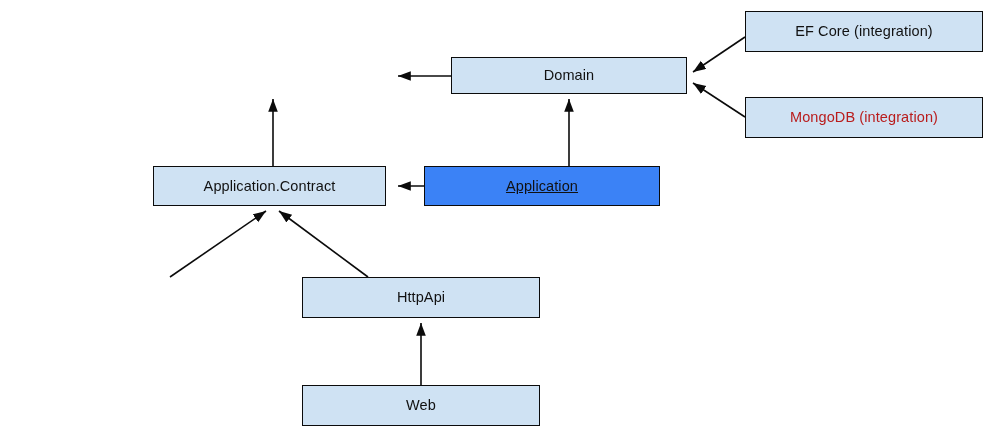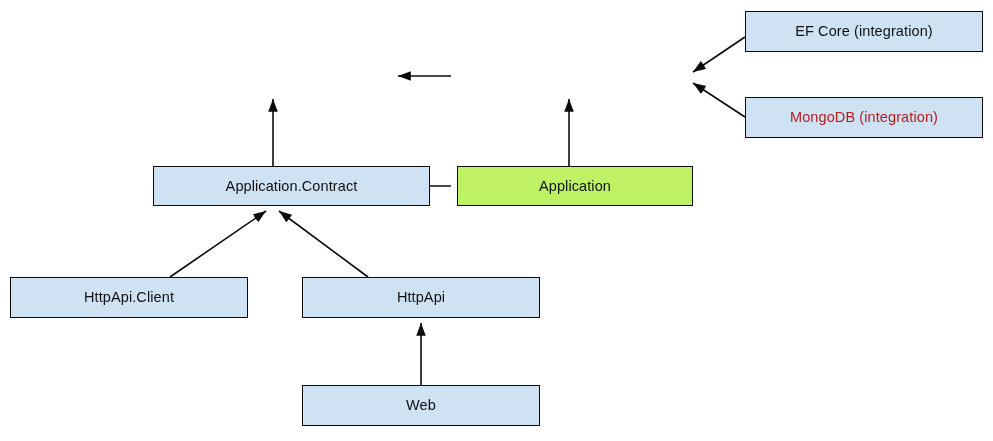--- a/index.html
+++ b/index.html
@@ -72,40 +72,40 @@
     <line x1="451" y1="186" x2="398" y2="186" stroke="#0b0b0b" stroke-width="1.6" marker-end="url(#arrowhead)"></line>
 
     <line x1="170" y1="277" x2="266" y2="211" stroke="#0b0b0b" stroke-width="1.6" marker-end="url(#arrowhead)"></line>
 
     <line x1="368" y1="277" x2="279" y2="211" stroke="#0b0b0b" stroke-width="1.6" marker-end="url(#arrowhead)"></line>
 
     <line x1="421" y1="385" x2="421" y2="323" stroke="#0b0b0b" stroke-width="1.6" marker-end="url(#arrowhead)"></line>
   </svg>
 
 
+  <div class="node" id="node-domain" style="left: 451px; top: 57px; width: 236px; height: 37px; background: rgb(207, 226, 243); border-color: rgb(11, 11, 11); color: rgb(17, 17, 17);">
+    <span class="node-label">Domain</span>
+  </div>
 
   <div class="node" id="node-ef-core" style="left: 745px; top: 11px; width: 238px; height: 41px; background: rgb(207, 226, 243); border-color: rgb(11, 11, 11); color: rgb(17, 17, 17);">
     <span class="node-label">EF Core (integration)</span>
   </div>
 
   <div class="node" id="node-mongodb" style="left: 745px; top: 97px; width: 238px; height: 41px; background: rgb(207, 226, 243); border-color: rgb(11, 11, 11); color: #b91c1c;">
     <span class="node-label">MongoDB (integration)</span>
   </div>
 
-  <div class="node" id="node-application-contract" style="left: 153px; top: 166px; width: 277px; height: 40px; background: rgb(207, 226, 243); border-color: rgb(11, 11, 11); color: rgb(17, 17, 17);">
+  <div class="node" id="node-application-contract" style="left: 153px; top: 166px; width: 233px; height: 40px; background: rgb(207, 226, 243); border-color: rgb(11, 11, 11); color: rgb(17, 17, 17);">
     <span class="node-label">Application.Contract</span>
   </div>
 
-  <div class="node" id="node-application" style="left: 457px; top: 166px; width: 236px; height: 40px; background: #bef264; border-color: rgb(11, 11, 11); color: rgb(17, 17, 17);">
+  <div class="node" id="node-application" style="left: 424px; top: 166px; width: 236px; height: 40px; background: #3b82f6; border-color: rgb(11, 11, 11); color: rgb(17, 17, 17); text-decoration: underline;">
     <span class="node-label">Application</span>
   </div>
 
-  <div class="node" id="node-httpapi-client" style="left: 10px; top: 277px; width: 238px; height: 41px; background: rgb(207, 226, 243); border-color: rgb(11, 11, 11); color: rgb(17, 17, 17);">
-    <span class="node-label">HttpApi.Client</span>
-  </div>
 
   <div class="node" id="node-web" style="left: 302px; top: 385px; width: 238px; height: 41px; background: rgb(207, 226, 243); border-color: rgb(11, 11, 11); color: rgb(17, 17, 17);">
     <span class="node-label">Web</span>
   </div>
 
   <div class="node" id="node-httpapi" style="left: 302px; top: 277px; width: 238px; height: 41px; background: rgb(207, 226, 243); border-color: rgb(11, 11, 11); color: rgb(17, 17, 17);">
     <span class="node-label">HttpApi</span>
   </div>
 
 </div>

